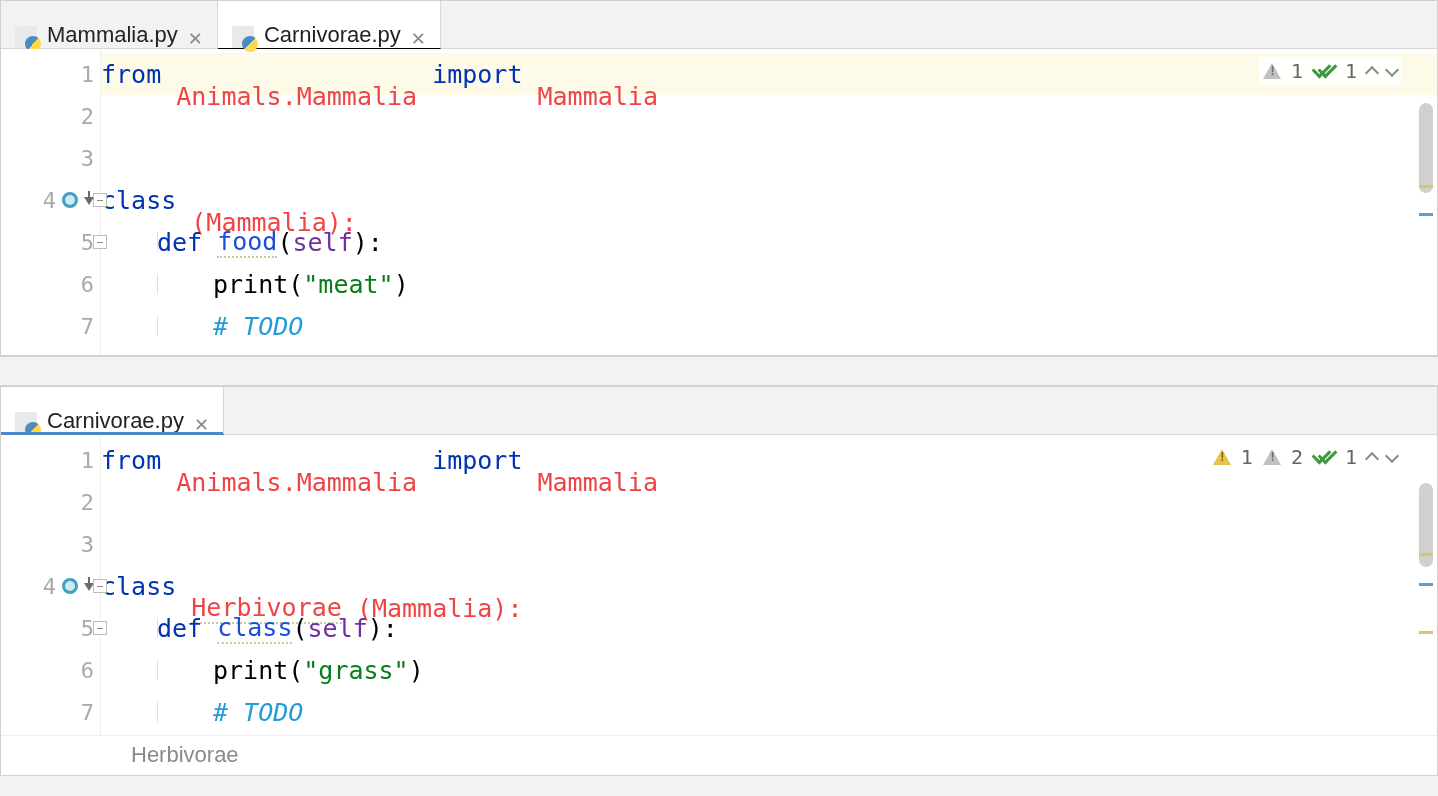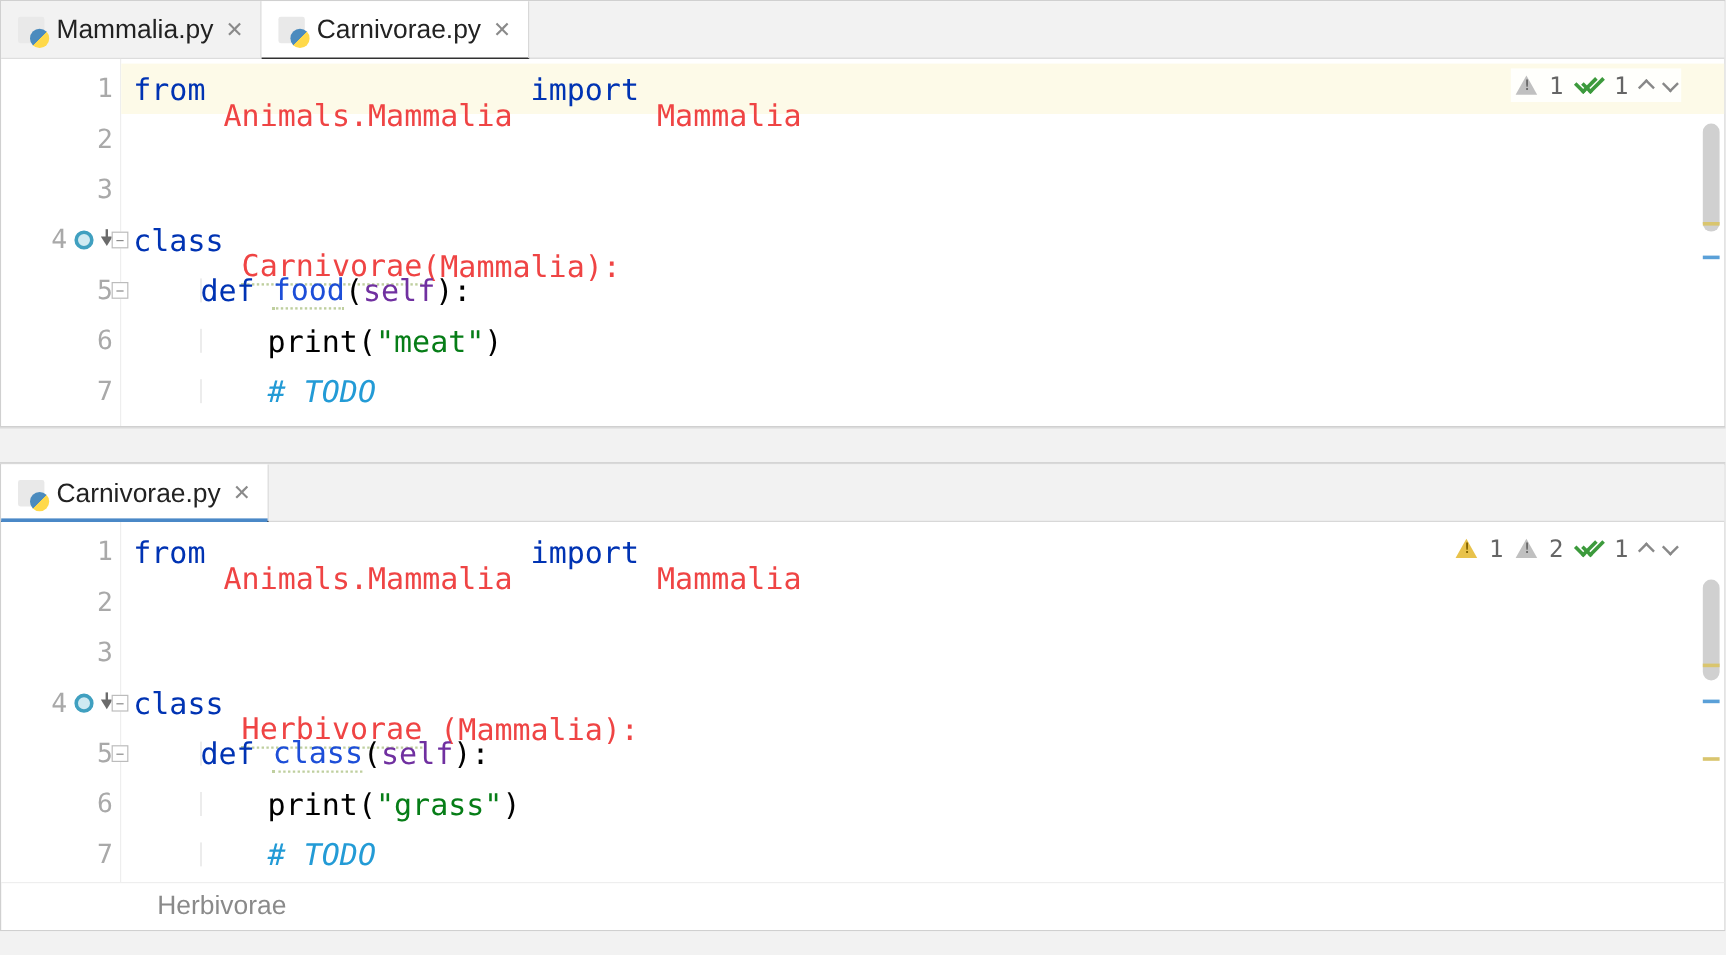--- a/index.html
+++ b/index.html
@@ -16,21 +16,21 @@
   }
 
   .tabbar {
     display: flex;
     height: 48px;
     background: #f2f2f2;
     border-bottom: 1px solid #d8d8d8;
   }
   .tab {
     display: flex;
-    align-items: center;
+    align-items: flex-end;
     padding: 0 14px;
     border-right: 1px solid #d8d8d8;
     background: #f2f2f2;
     gap: 10px;
     position: relative;
   }
   .tab.active {
     background: #fff;
     border-bottom: 1px solid #000000;
     margin-bottom: -1px;
@@ -110,21 +110,20 @@
     flex: 1;
     padding-top: 4px;
     font-family: "SFMono-Regular","Consolas","Menlo",monospace;
     font-size: 25px;
     position: relative;
   }
   .cline {
     height: 42px;
     display: flex;
     align-items: center;
-    padding-left: 10px;
     white-space: pre;
   }
   .cline.hl { background: #fdfae8; }
   .kw { color: #0033b3; font-weight: 500; }
   .cls { color: #ef4444; margin-top: 44px; }
   .func { color: #1d4ed8; }
   .param { color: #7030a0; }
   .str { color: #067d17; }
   .cm { color: #239bd6; font-style: italic; }
   .und { border-bottom: 2px dotted #bfcf9f; }
@@ -222,21 +221,21 @@
         </div>
       <div class="gline">
           <span class="num">7</span>
         </div>
     </div>
 
     <div class="code">
       <div class="cline hl"><span class="kw">from</span><span class="cls"> Animals.Mammalia </span><span class="kw">import</span><span class="cls"> Mammalia</span></div>
       <div class="cline"></div>
       <div class="cline"></div>
-      <div class="cline"><span class="fold-box" style="position:absolute;left:-8px;"></span><span class="kw">class </span><span class="cls und">Carnivorae</span><span class="cls">(Mammalia):</span></div>
+      <div class="cline"><span class="fold-box" style="position:absolute;left:-8px;"></span><span class="kw">class </span><span class="cls">(Mammalia):</span></div>
       <div class="cline"><span class="fold-box" style="position:absolute;left:-8px;"></span><span class="indent-guide"></span><span class="kw">def </span><span class="func und">food</span><span>(</span><span class="param">self</span><span>):</span></div>
       <div class="cline"><span class="indent-guide"></span><span style="display:inline-block;width:56px;"></span><span>print(</span><span class="str">"meat"</span><span>)</span></div>
       <div class="cline"><span class="indent-guide"></span><span style="display:inline-block;width:56px;"></span><span class="cm"># </span><span class="cm">TODO</span></div>
 
       <div class="status">
         <span class="tri grey"></span>
           <span>1</span>
         <span class="checks"></span>
           <span>1</span>
         <span class="chev up"></span>

